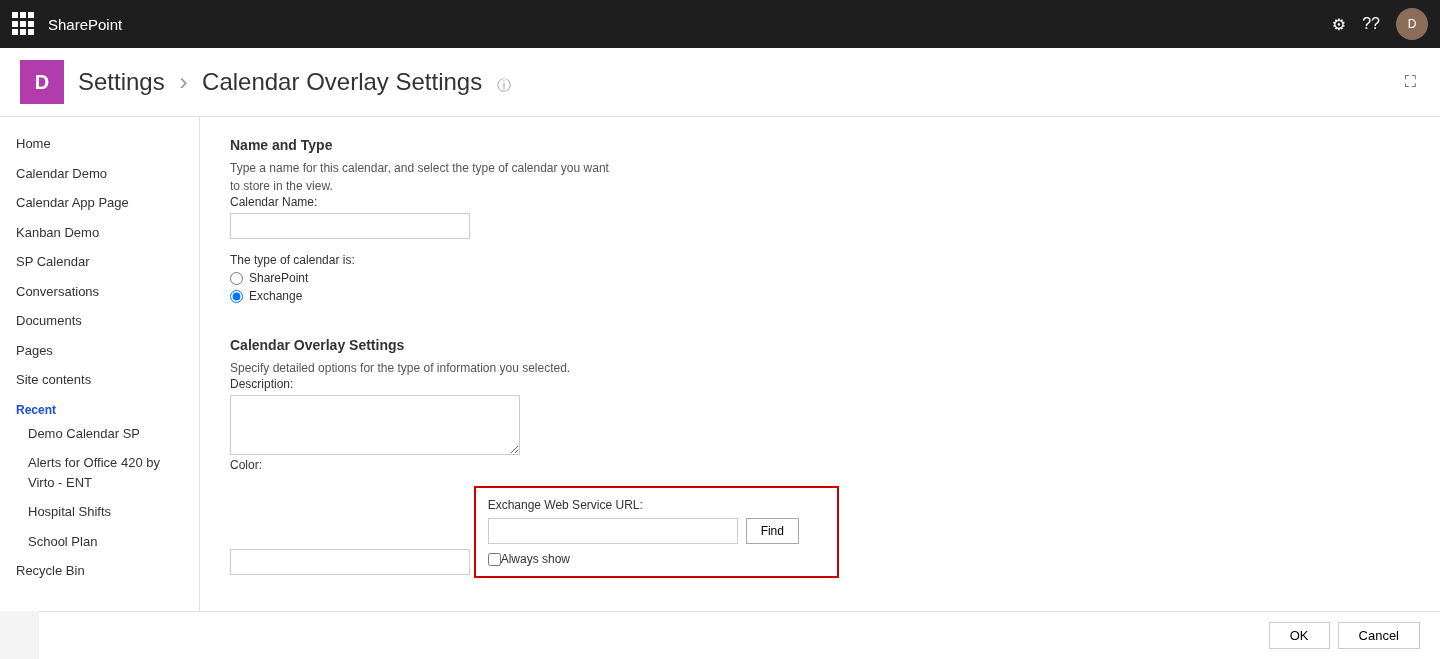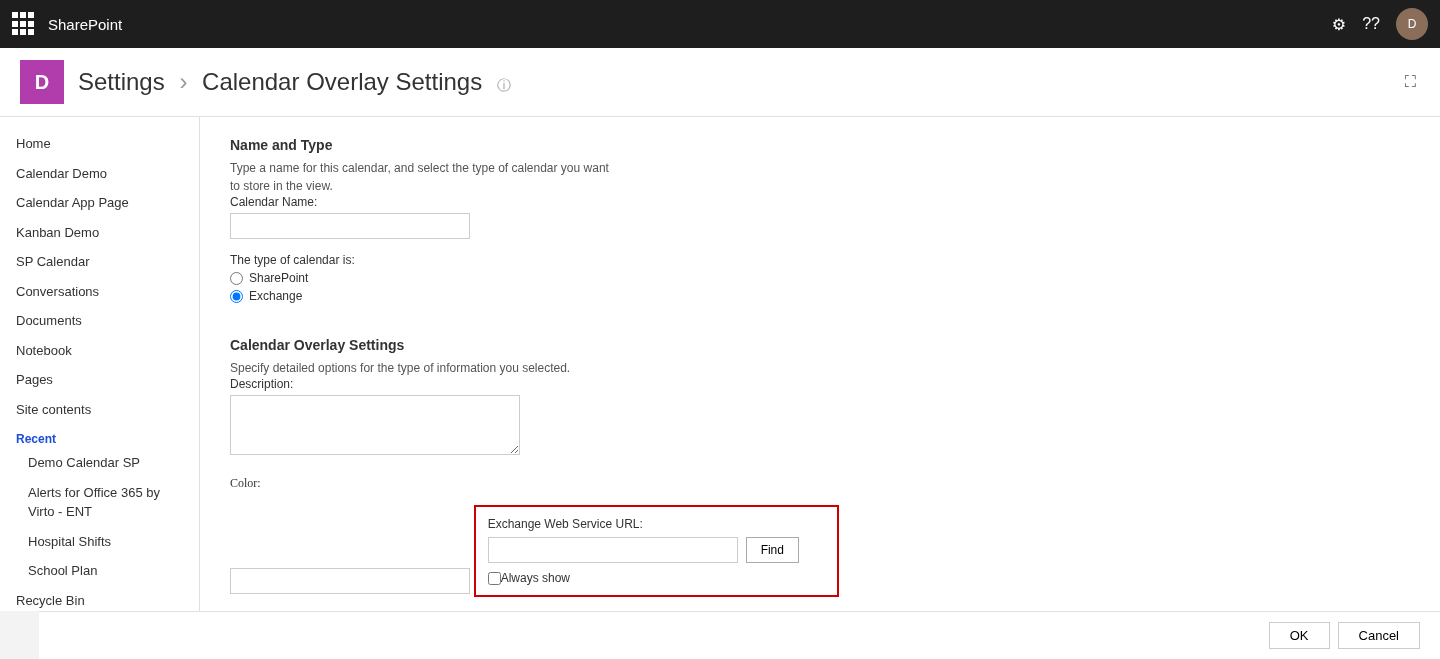--- a/index.html
+++ b/index.html
@@ -299,26 +299,25 @@
   <div class="main-layout">
 
     <nav class="sidebar">
       <div class="sidebar-item">Home</div>
       <div class="sidebar-item">Calendar Demo</div>
       <div class="sidebar-item">Calendar App Page</div>
       <div class="sidebar-item">Kanban Demo</div>
       <div class="sidebar-item">SP Calendar</div>
       <div class="sidebar-item">Conversations</div>
       <div class="sidebar-item">Documents</div>
-      <div class="sidebar-item">Notebook</div>
       <div class="sidebar-item">Pages</div>
       <div class="sidebar-item">Site contents</div>
       <div class="sidebar-section-label">Recent</div>
       <div class="sidebar-item indented">Demo Calendar SP</div>
-      <div class="sidebar-item indented">Alerts for Office 365 by Virto - ENT</div>
+      <div class="sidebar-item indented">Alerts for Office 420 by Virto - ENT</div>
       <div class="sidebar-item indented">Hospital Shifts</div>
       <div class="sidebar-item indented">School Plan</div>
       <div class="sidebar-item">Recycle Bin</div>
 
     </nav>
 
     <div class="content-area">
 
       <div class="form-section">
         <div class="form-left">
@@ -345,21 +344,21 @@
 
       <div class="form-section">
         <div class="form-left">
           <div class="section-title">Calendar Overlay Settings</div>
           <div class="section-description">Specify detailed options for the type of information you selected.</div>
         </div>
         <div class="form-right">
           <div class="field-label">Description:</div>
           <textarea style=""></textarea>
 
-          <div class="field-label" style="margin-top:18px;font-family:Liberation Serif, serif;">Color:</div>
+          <div class="field-label" style="margin-top:0;">Color:</div>
 
           <input type="text" class="outlook-url-input" value="" style="">
 
           
           <div class="ews-section">
             <div class="field-label" style="margin-top:0;">Exchange Web Service URL:</div>
             <div class="ews-row">
               <input type="text" value="" style="">
               <button class="find-btn">Find</button>
             </div>

